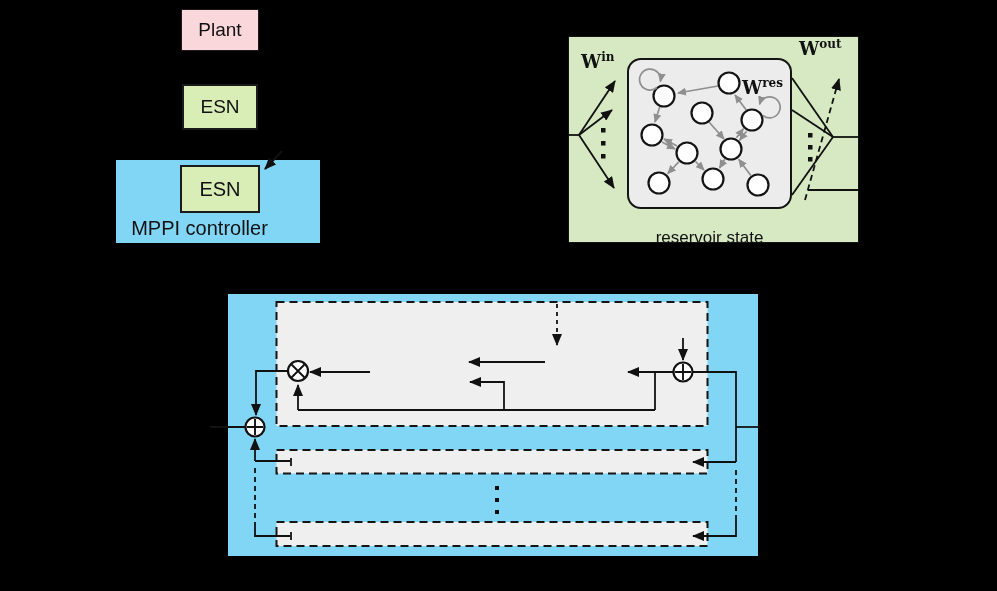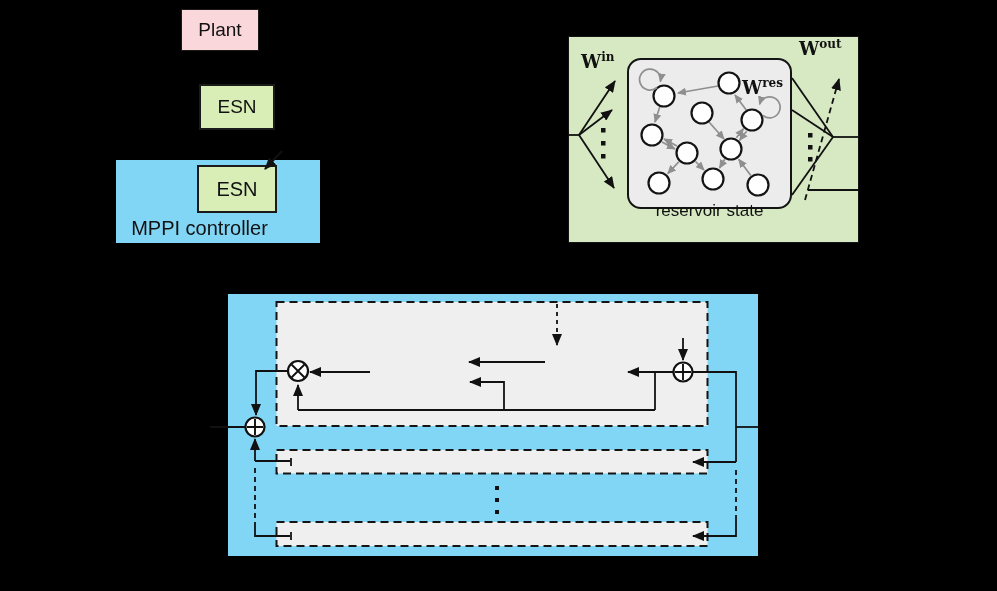--- a/index.html
+++ b/index.html
@@ -2,21 +2,21 @@
 <html><head>
 <meta charset="utf-8">
 <style>
   html,body{margin:0;padding:0;background:#000;}
   #stage{position:relative;width:997px;height:591px;background:#000;overflow:hidden;
          font-family:"Liberation Sans", sans-serif;color:#111;}
   .abs{position:absolute;}
   .box{position:absolute;display:flex;align-items:center;justify-content:center;
        box-sizing:border-box;border:2px solid #1a1a1a;}
   .pink{background:#fad7db;}
-  .green{background:#d9edb6;margin-left:17px;}
+  .green{background:#d9edb6;}
   .blue{background:#82d6f5;border:none;}
   .panel{background:#d7e9c3;border:1.5px solid #141414;}
   .whitebox{background:#fff;}
   .lbl{position:absolute;text-align:center;line-height:1.12;}
   .serifW{font-family:"DejaVu Serif", serif;font-weight:bold;font-size:18px;}
   .serifW sup{font-size:12px;font-weight:bold;}
   svg{position:absolute;left:0;top:0;pointer-events:none;}
   .t19{font-size:19px;} .t20{font-size:20px;} .t16{font-size:15.5px;} .t17{font-size:17px;}
 </style>
 </head>
@@ -44,21 +44,21 @@
 
   <div class="lbl serifW" style="left:581px;top:51px;">
     <span>W</span><sup>in</sup>
   </div>
   <div class="lbl serifW" style="left:742px;top:61px;margin-top:16px;">
     <span>W</span><sup>res</sup>
   </div>
   <div class="lbl serifW" style="left:799px;top:38px;">
     <span>W</span><sup>out</sup>
   </div>
-  <div class="lbl t17" style="left:627px;top:201px;width:165px;">reservoir state</div>
+  <div class="lbl t17" style="left:627px;top:228px;width:165px;">reservoir state</div>
 
   <div class="box blue" style="left:228px;top:294px;width:530px;height:262px;"></div>
 
   <div class="box whitebox" style="left:370px;top:348px;width:96px;height:49px;font-size:18px;line-height:22px;flex-direction:column;">
     <span>Score</span>
     <span>evaluator</span>
   </div>
 
   <div class="box green t20" style="left:545px;top:348px;width:80px;height:49px;">
     <span>ESN</span>

